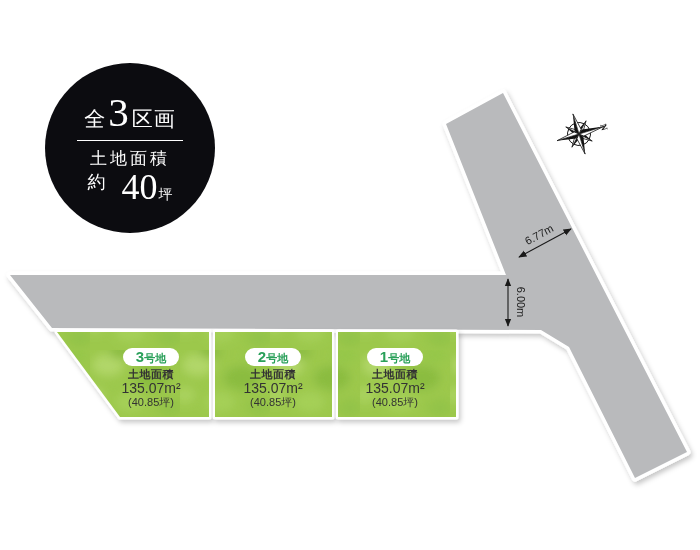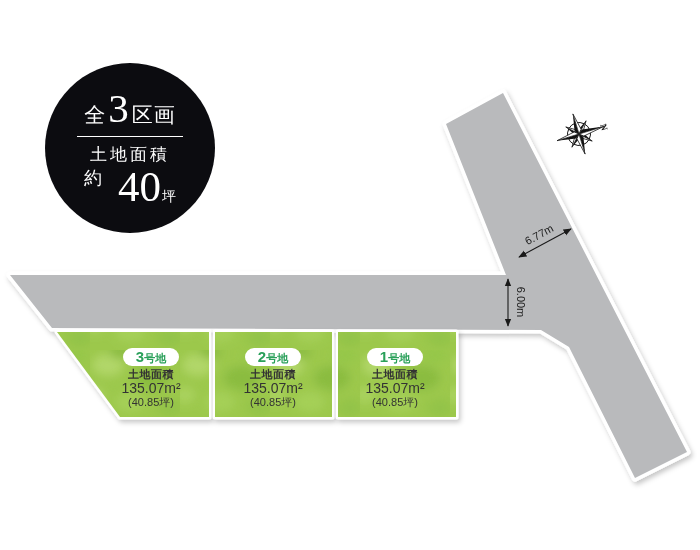--- a/index.html
+++ b/index.html
@@ -10,21 +10,21 @@
   
   .badge{position:absolute;left:45px;top:63px;width:170px;height:170px;border-radius:50%;
          background:#0c0c10;color:#fff;display:flex;flex-direction:column;align-items:center;
          justify-content:center;font-family:"Liberation Serif","DejaVu Serif",serif;}
   .b-line1{display:flex;align-items:baseline;font-size:21px;letter-spacing:1px;line-height:1;}
   .b-num3{font-size:41px;margin:0 2px;line-height:1;}
   .b-divider{width:106px;height:1px;background:#ffffff;margin:7px 0 9px;}
   .b-line2{font-size:17px;letter-spacing:3px;line-height:1;}
   .b-line3{display:flex;align-items:baseline;margin-top:2px;line-height:1;}
   .b-approx{font-size:18px;align-self:flex-start;margin:4px 3px 0 0;}
-  .b-num40{font-size:43px;line-height:1;margin-left:13px;}
+  .b-num40{font-size:36px;line-height:1;margin-left:13px;}
   .b-unit{font-size:14px;margin-left:1px;}
 
   
   text{font-family:"Liberation Sans","DejaVu Sans",sans-serif;}
   .pill-num{font-size:15px;font-weight:bold;fill:#2aa05a;}
   .pill-suf{font-size:11px;font-weight:bold;fill:#2aa05a;}
   .p-title{font-size:11px;fill:#333;font-weight:bold;letter-spacing:.5px;}
   .p-m2{font-size:14px;fill:#333;}
   .p-tsubo{font-size:11px;fill:#333;}
   .mlabel{font-size:11px;fill:#1a1a1a;}

